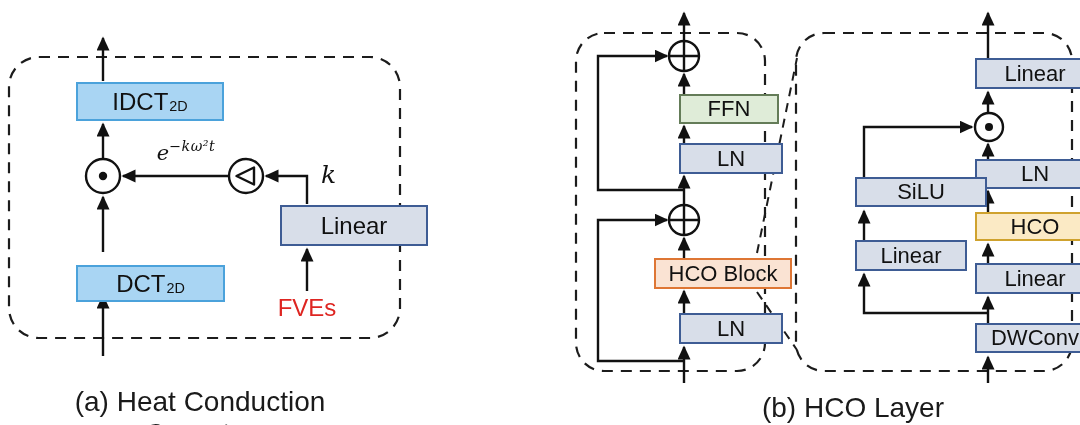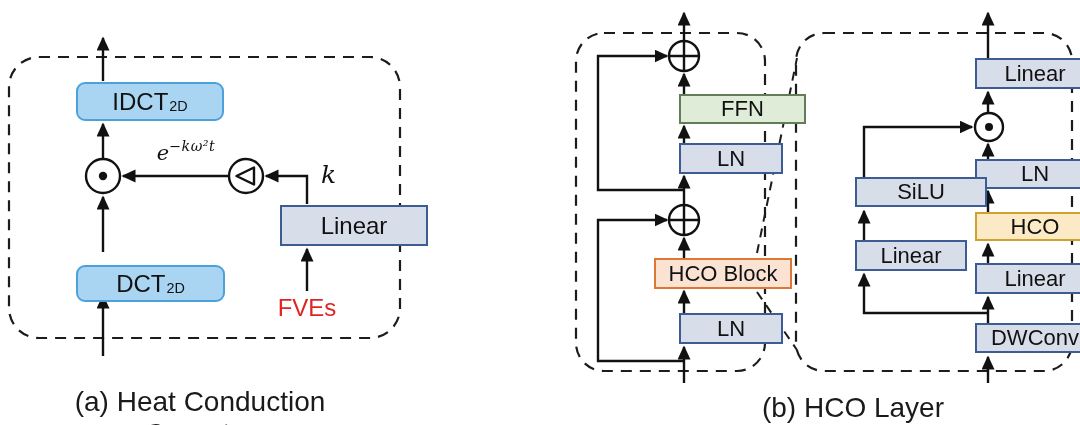--- a/index.html
+++ b/index.html
@@ -8,21 +8,21 @@
   svg.layer{position:absolute;left:0;top:0;width:1080px;height:425px;}
   .ln{stroke:#111;stroke-width:2.4;fill:none;}
   .opline{stroke:#111;stroke-width:2.4;fill:none;}
   .op{fill:#fff;stroke:#111;stroke-width:2.4;}
   .dashed{fill:none;stroke:#1c1c1c;stroke-width:2.2;stroke-dasharray:11 8;}
   .dashed2{fill:none;stroke:#1c1c1c;stroke-width:2;stroke-dasharray:9 7;}
   .box{position:absolute;box-sizing:border-box;border:2px solid;display:flex;
        align-items:center;justify-content:center;color:#111;line-height:1;margin-left:47px;}
   .fs-a{font-size:24px;}
   .fs-b{font-size:22px;}
-  .c-blue{background:#A9D5F3;border-color:#4BA2DB;border-radius:9px;}
+  .c-blue{background:#A9D5F3;border-color:#4BA2DB;}
   .c-gray{background:#D8DEE9;border-color:#3E5C94;}
   .c-green{background:#DFECD8;border-color:#647C58;}
   .c-orange{background:#FAE3D3;border-color:#DE7634;}
   .c-yellow{background:#FBEAC5;border-color:#CFA22E;}
   .box sub{font-size:0.6em;position:relative;top:0.35em;margin-left:1px;}
   .mathlbl{position:absolute;font-family:"DejaVu Serif",serif;font-style:italic;color:#111;}
   .mathlbl sup{font-size:0.68em;position:relative;top:-0.1em;letter-spacing:0.5px;}
   .txt{position:absolute;color:#1a1a1a;}
   .caption{position:absolute;text-align:center;color:#1a1a1a;font-size:28px;}
   .red{color:#DE2521;}
@@ -116,21 +116,21 @@
 
   <div class="box c-gray fs-b" style="left:632px;top:313px;width:104px;height:31px;">
     <span>LN</span>
   </div>
   <div class="box c-orange fs-b" style="left:607px;top:258px;width:138px;height:31px;">
     <span>HCO Block</span>
   </div>
   <div class="box c-gray fs-b" style="left:632px;top:143px;width:104px;height:31px;">
     <span>LN</span>
   </div>
-  <div class="box c-green fs-b" style="left:632px;top:94px;width:127px;height:30px;">
+  <div class="box c-green fs-b" style="left:632px;top:94px;width:100px;height:30px;">
     <span>FFN</span>
   </div>
 
   <div class="box c-gray fs-b" style="left:928px;top:323px;width:120px;height:30px;">
     <span>DWConv</span>
   </div>
   <div class="box c-gray fs-b" style="left:928px;top:263px;width:120px;height:31px;">
     <span>Linear</span>
   </div>
   <div class="box c-yellow fs-b" style="left:928px;top:212px;width:120px;height:29px;">

